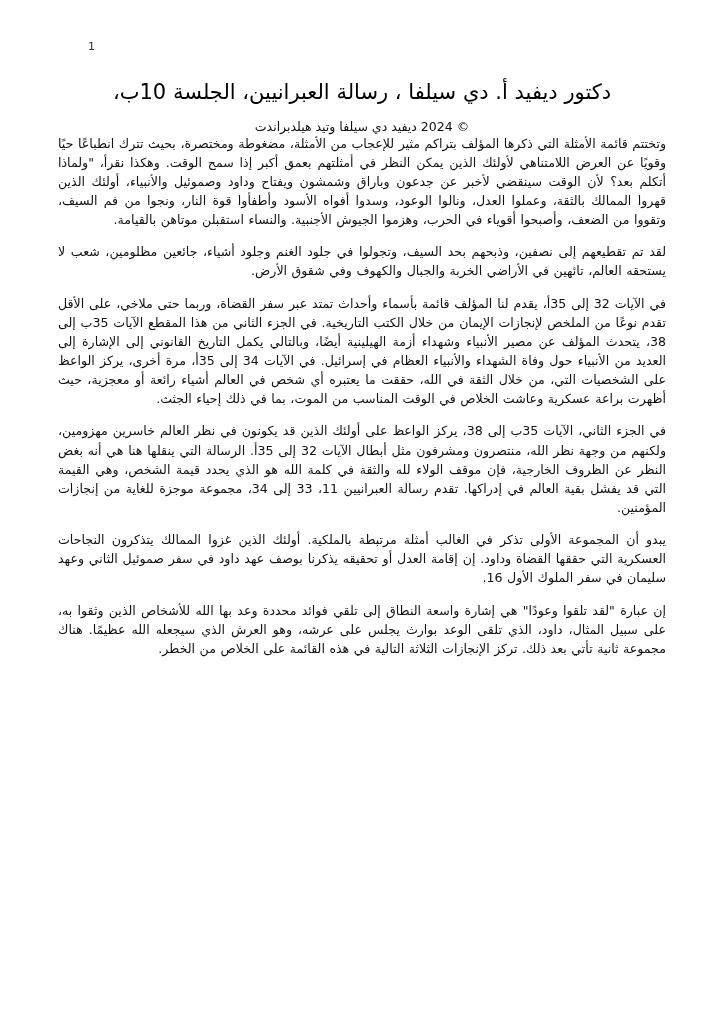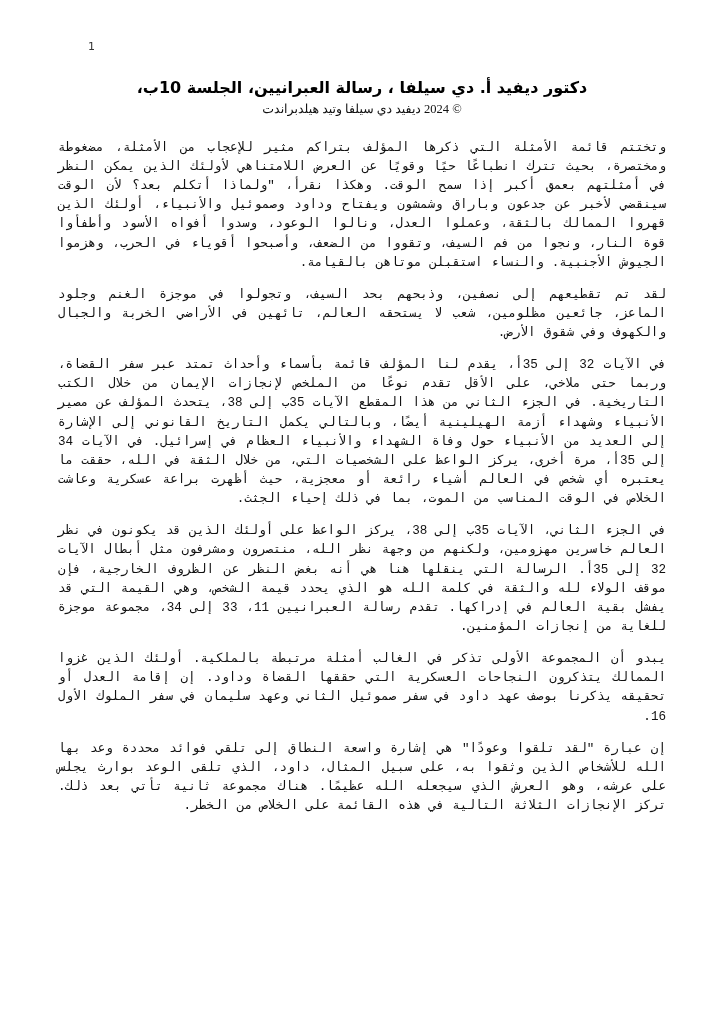--- a/index.html
+++ b/index.html
@@ -24,37 +24,34 @@
     left: 88px;
     font-size: 11px;
     color: #333;
   }
   .doc-header {
     margin-top: 38px;
     text-align: center;
     direction: rtl;
   }
   .doc-title {
-    font-weight: bold;
-    font-size: 16px;
+    font-weight: normal;
+    font-size: 21px;
     line-height: 1.55;
     color: #000;
   }
   .doc-copyright {
-    margin-top: 0;
+    margin-top: 10px;
     font-size: 12.5px;
     direction: rtl;
     color: #111;
-    font-family: Liberation Serif, serif;
   }
   .doc-body {
-    margin-top: 22px;
     direction: rtl;
     text-align: justify;
-    font-family: Liberation Mono, monospace;
   }
   .doc-body p {
     font-size: 12.6px;
     line-height: 1.52;
     margin: 0 0 13px 0;
     color: #111;
     word-spacing: 0.5px;
   }
 </style>
 </head>
@@ -64,20 +61,20 @@
 
   <div class="page-number">1</div>
 
   <div class="doc-header">
     <div class="doc-title">دكتور ديفيد أ. دي سيلفا ، رسالة العبرانيين، الجلسة 10ب،</div>
     <div class="doc-copyright">© 2024 ديفيد دي سيلفا وتيد هيلدبراندت</div>
   </div>
 
   <div class="doc-body">
     <p>وتختتم قائمة الأمثلة التي ذكرها المؤلف بتراكم مثير للإعجاب من الأمثلة، مضغوطة ومختصرة، بحيث تترك انطباعًا حيًا وقويًا عن العرض اللامتناهي لأولئك الذين يمكن النظر في أمثلتهم بعمق أكبر إذا سمح الوقت. وهكذا نقرأ، "ولماذا أتكلم بعد؟ لأن الوقت سينقضي لأخبر عن جدعون وباراق وشمشون ويفتاح وداود وصموئيل والأنبياء، أولئك الذين قهروا الممالك بالثقة، وعملوا العدل، ونالوا الوعود، وسدوا أفواه الأسود وأطفأوا قوة النار، ونجوا من فم السيف، وتقووا من الضعف، وأصبحوا أقوياء في الحرب، وهزموا الجيوش الأجنبية. والنساء استقبلن موتاهن بالقيامة.</p>
-    <p>لقد تم تقطيعهم إلى نصفين، وذبحهم بحد السيف، وتجولوا في موجزة الغنم وجلود الماعز، جائعين مظلومين، شعب لا يستحقه العالم، تائهين في الأراضي الخربة والجبال والكهوف وفي شقوق الأرض.</p>
+    <p>لقد تم تقطيعهم إلى نصفين، وذبحهم بحد السيف، وتجولوا في جلود الغنم وجلود أشياء، جائعين مظلومين، شعب لا يستحقه العالم، تائهين في الأراضي الخربة والجبال والكهوف وفي شقوق الأرض.</p>
     <p>في الآيات 32 إلى 35أ، يقدم لنا المؤلف قائمة بأسماء وأحداث تمتد عبر سفر القضاة، وربما حتى ملاخي، على الأقل تقدم نوعًا من الملخص لإنجازات الإيمان من خلال الكتب التاريخية. في الجزء الثاني من هذا المقطع الآيات 35ب إلى 38، يتحدث المؤلف عن مصير الأنبياء وشهداء أزمة الهيلينية أيضًا، وبالتالي يكمل التاريخ القانوني إلى الإشارة إلى العديد من الأنبياء حول وفاة الشهداء والأنبياء العظام في إسرائيل. في الآيات 34 إلى 35أ، مرة أخرى، يركز الواعظ على الشخصيات التي، من خلال الثقة في الله، حققت ما يعتبره أي شخص في العالم أشياء رائعة أو معجزية، حيث أظهرت براعة عسكرية وعاشت الخلاص في الوقت المناسب من الموت، بما في ذلك إحياء الجثث.</p>
     <p>في الجزء الثاني، الآيات 35ب إلى 38، يركز الواعظ على أولئك الذين قد يكونون في نظر العالم خاسرين مهزومين، ولكنهم من وجهة نظر الله، منتصرون ومشرفون مثل أبطال الآيات 32 إلى 35أ. الرسالة التي ينقلها هنا هي أنه بغض النظر عن الظروف الخارجية، فإن موقف الولاء لله والثقة في كلمة الله هو الذي يحدد قيمة الشخص، وهي القيمة التي قد يفشل بقية العالم في إدراكها. تقدم رسالة العبرانيين 11، 33 إلى 34، مجموعة موجزة للغاية من إنجازات المؤمنين.</p>
     <p>يبدو أن المجموعة الأولى تذكر في الغالب أمثلة مرتبطة بالملكية. أولئك الذين غزوا الممالك يتذكرون النجاحات العسكرية التي حققها القضاة وداود. إن إقامة العدل أو تحقيقه يذكرنا بوصف عهد داود في سفر صموئيل الثاني وعهد سليمان في سفر الملوك الأول 16.</p>
     <p>إن عبارة "لقد تلقوا وعودًا" هي إشارة واسعة النطاق إلى تلقي فوائد محددة وعد بها الله للأشخاص الذين وثقوا به، على سبيل المثال، داود، الذي تلقى الوعد بوارث يجلس على عرشه، وهو العرش الذي سيجعله الله عظيمًا. هناك مجموعة ثانية تأتي بعد ذلك. تركز الإنجازات الثلاثة التالية في هذه القائمة على الخلاص من الخطر.</p>
   </div>
 
 </div>
 
 </body></html>

